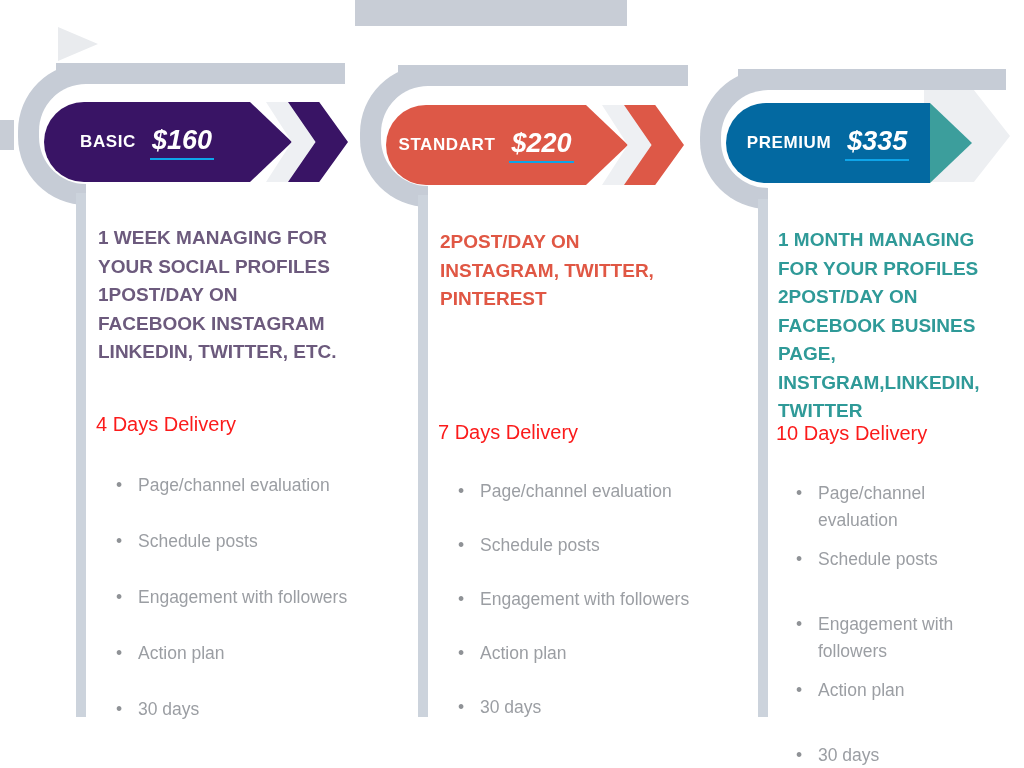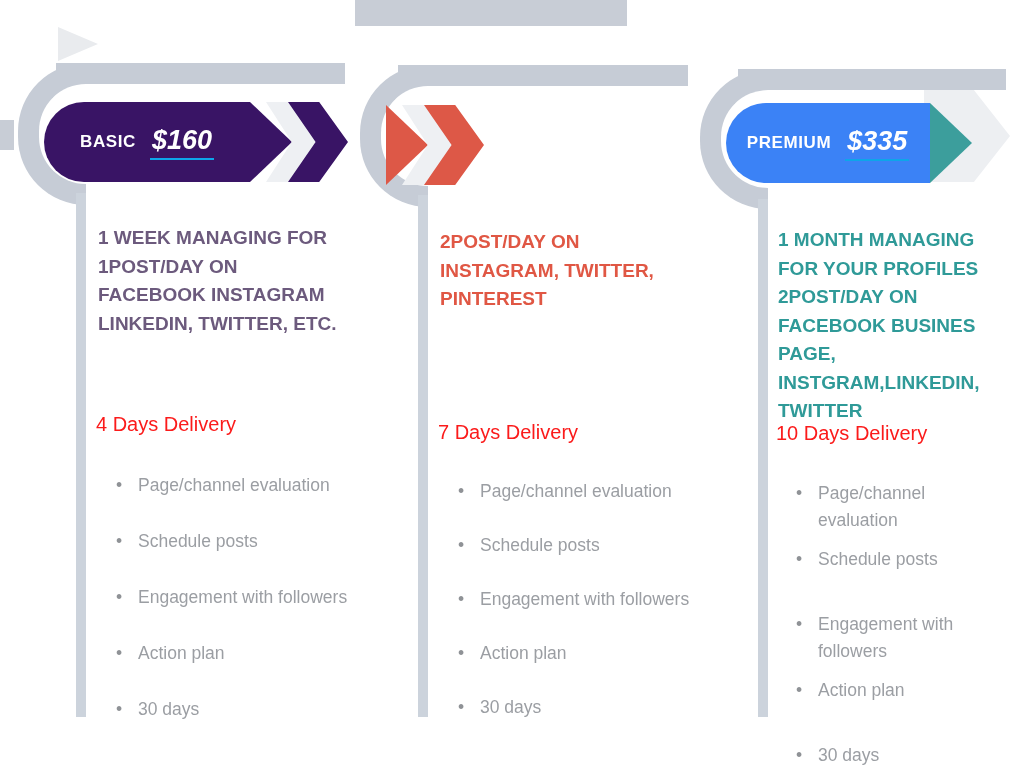--- a/index.html
+++ b/index.html
@@ -93,20 +93,21 @@
         <span class="pill-label">BASIC</span>
         <span class="pill-price">$160</span>
       </div>
       <div class="pill-point" style="background: rgb(57, 20, 101);"></div>
       <div class="stripe light"></div>
       <div class="stripe color" style="background: rgb(57, 20, 101);"></div>
     </div>
 
     <div class="desc c1" style="color: rgb(108, 90, 125);">
         <div class="desc-line">1 WEEK MANAGING FOR</div>
+        <div class="desc-line">YOUR SOCIAL PROFILES</div>
         <div class="desc-line">1POST/DAY ON</div>
         <div class="desc-line">FACEBOOK INSTAGRAM</div>
         <div class="desc-line">LINKEDIN, TWITTER, ETC.</div>
       </div>
 
     <div class="delivery c1">4 Days Delivery</div>
 
     <ul class="features c1">
         <li class="feature-item">Page/channel evaluation</li>
         <li class="feature-item">Schedule posts</li>
@@ -115,20 +116,24 @@
         <li class="feature-item">30 days</li>
       </ul>
   </section>
 
   <section>
     <div class="ring c2"></div>
     <div class="arm c2"></div>
     <div class="rail c2"></div>
 
     <div class="hdr c2">
+      <div class="pill-body" style="background: rgb(221, 88, 71);">
+        <span class="pill-label">STANDART</span>
+        <span class="pill-price">$220</span>
+      </div>
       <div class="pill-point" style="background: rgb(221, 88, 71);"></div>
       <div class="stripe light"></div>
       <div class="stripe color" style="background: rgb(221, 88, 71);"></div>
     </div>
 
     <div class="desc c2" style="color: rgb(224, 87, 68);">
         <div class="desc-line">2POST/DAY ON</div>
         <div class="desc-line">INSTAGRAM, TWITTER,</div>
         <div class="desc-line">PINTEREST</div>
       </div>
@@ -144,21 +149,21 @@
       </ul>
   </section>
 
   <section>
     <div class="ring c3"></div>
     <div class="arm c3"></div>
     <div class="rail c3"></div>
     <div class="big-chev"></div>
 
     <div class="hdr c3">
-      <div class="pill-body" style="background: #3b82f6;">
+      <div class="pill-body" style="background: #0369a1;">
         <span class="pill-label">PREMIUM</span>
         <span class="pill-price">$335</span>
       </div>
       <div class="pill-point" style="background: rgb(60, 158, 156);"></div>
     </div>
 
     <div class="desc c3" style="color: rgb(47, 154, 152);">
         <div class="desc-line">1 MONTH MANAGING</div>
         <div class="desc-line">FOR YOUR PROFILES</div>
         <div class="desc-line">2POST/DAY ON</div>

